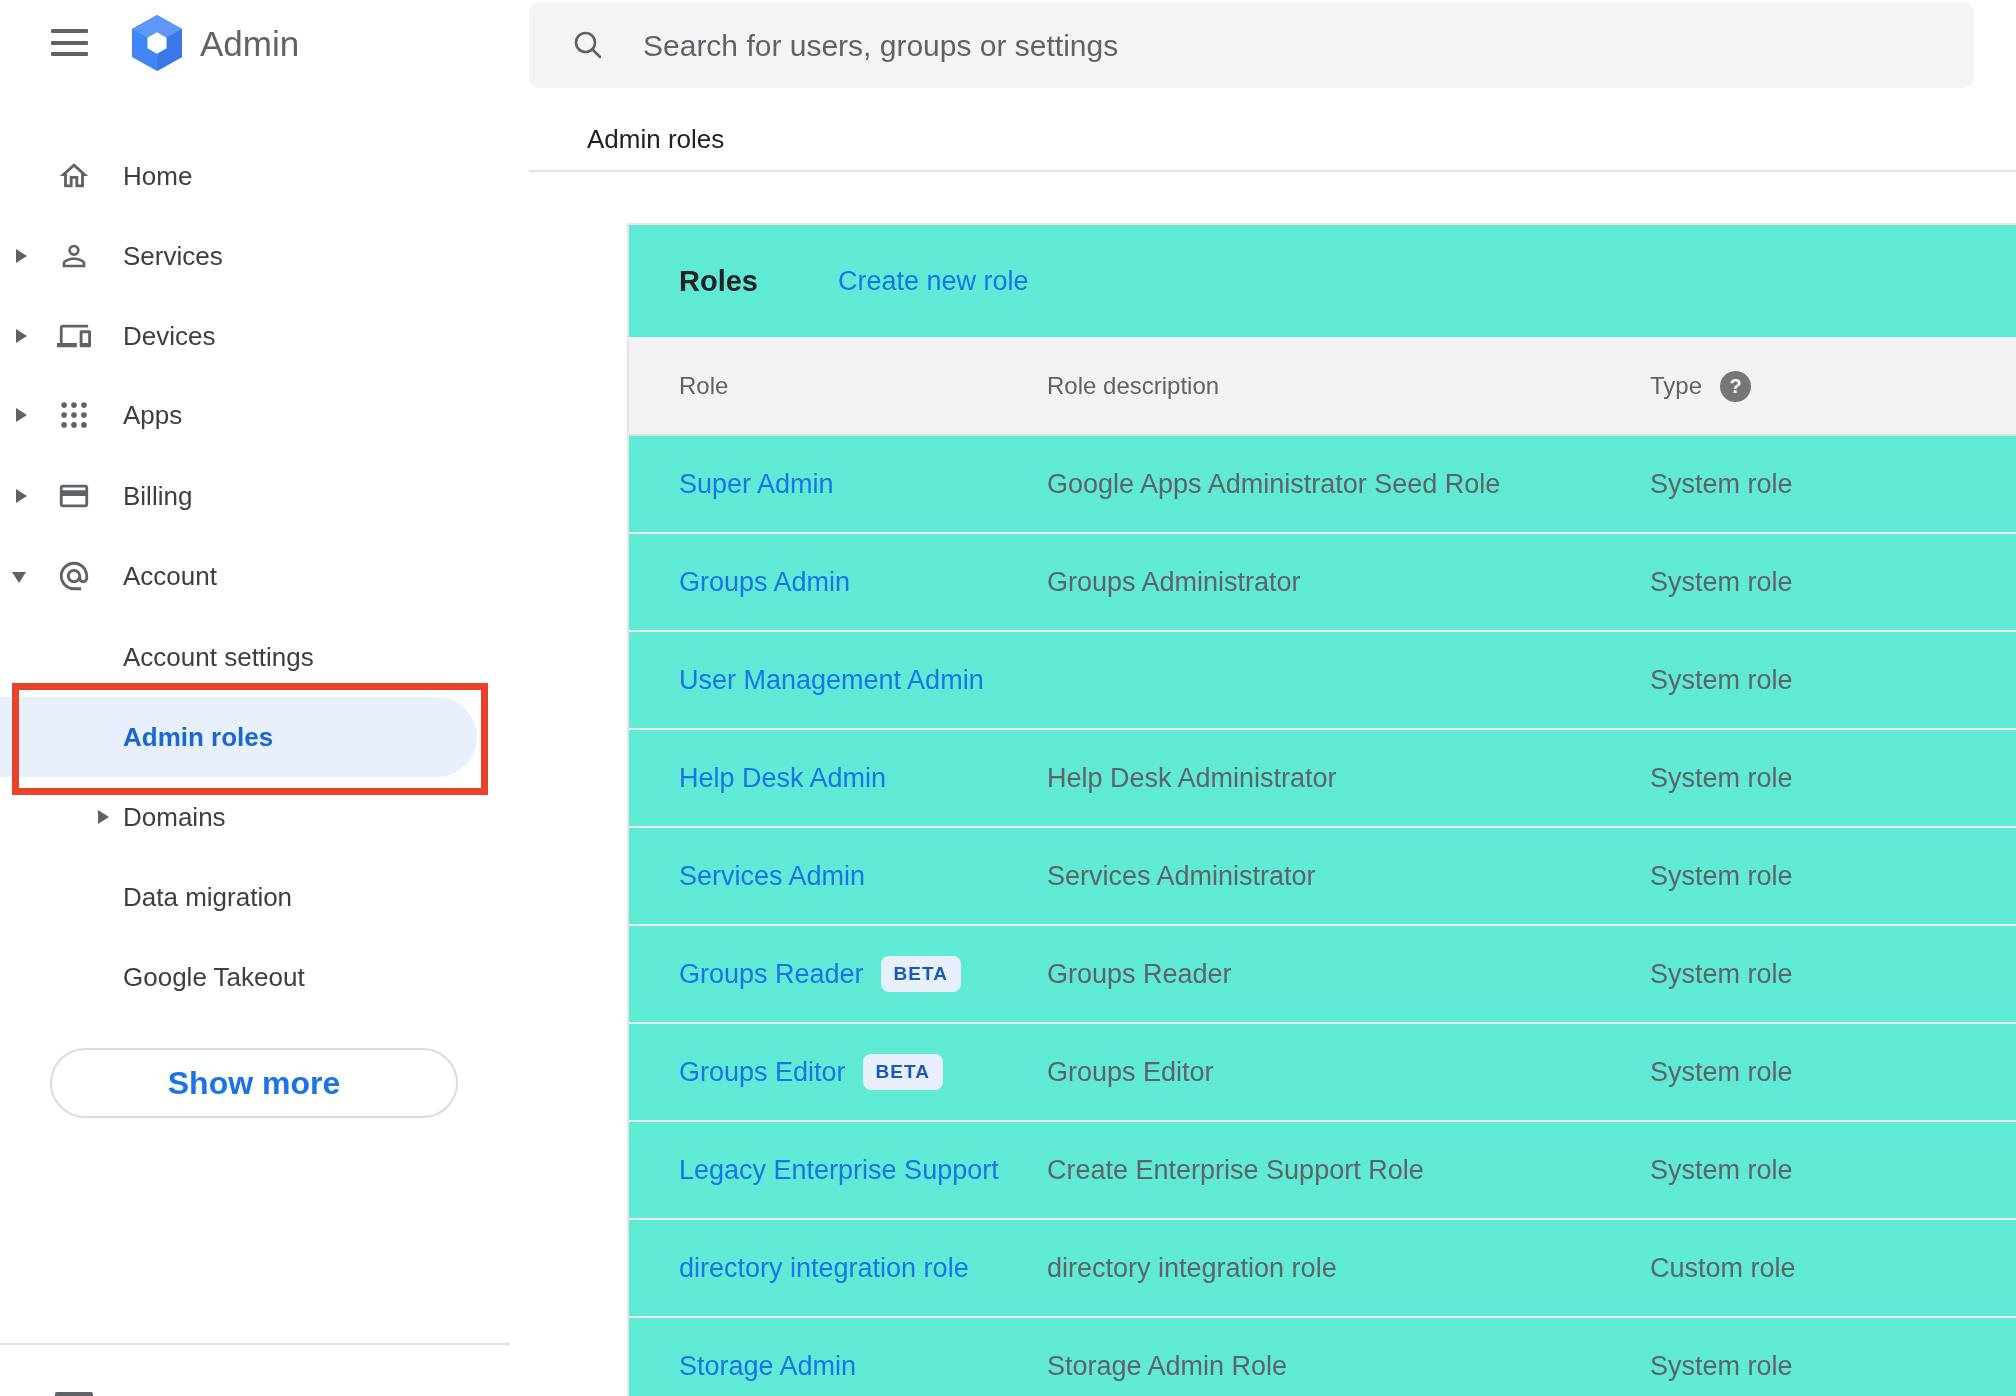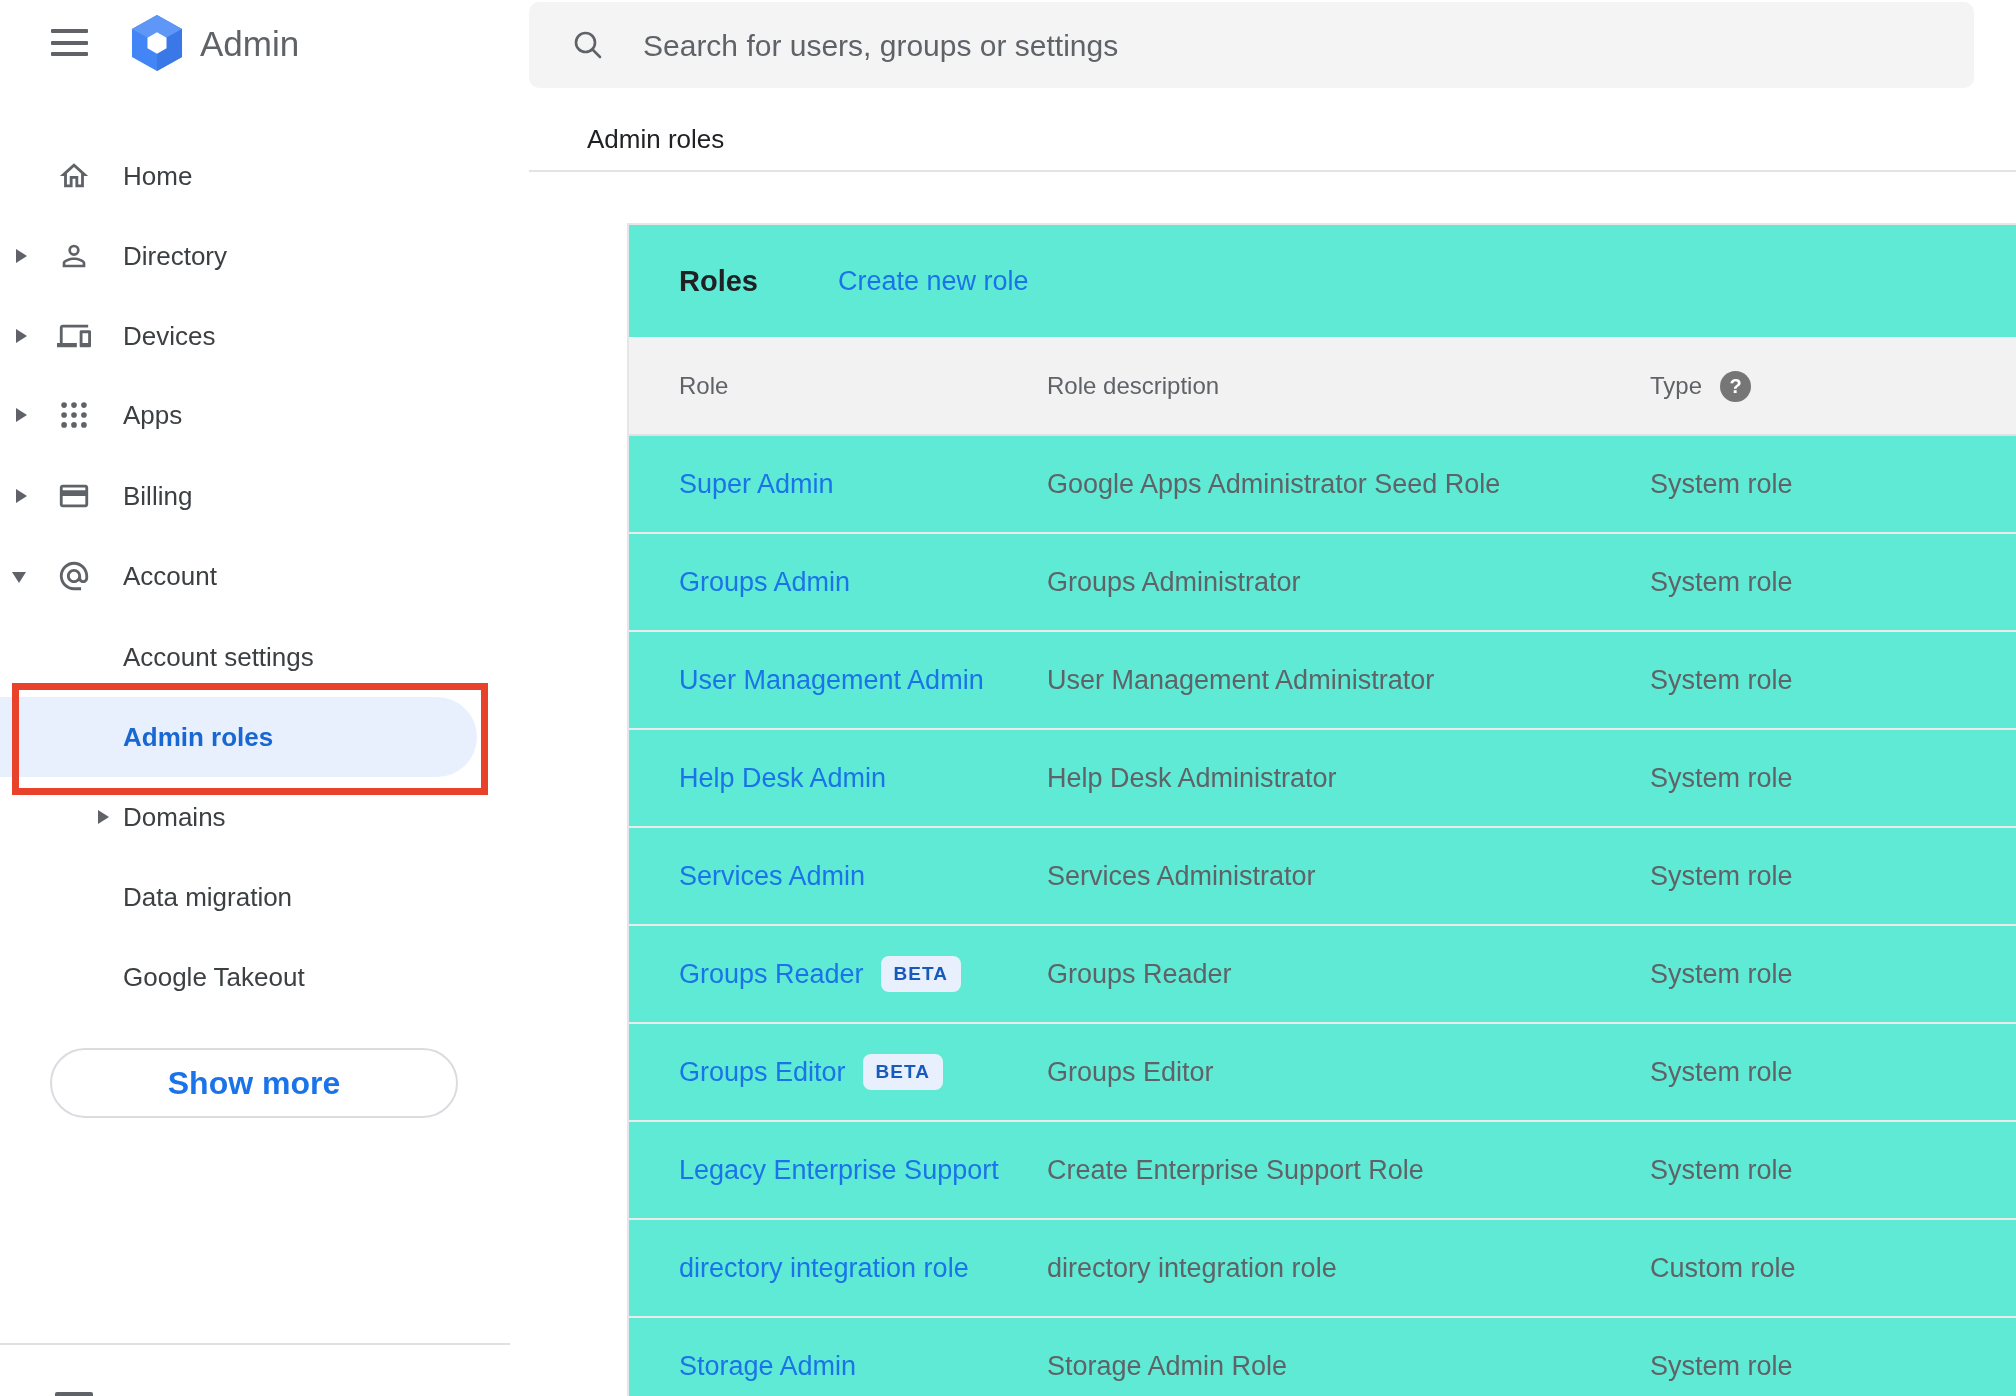--- a/index.html
+++ b/index.html
@@ -122,21 +122,21 @@
           </span>
     <span class="nav-label">Home</span>
   </div>
         <div class="nav-item" style="top: 216px;">
     <span class="caret right"></span>
     <span class="nav-icon">
             <svg viewBox="0 0 24 24">
               <path fill="currentColor" d="M12 5.9a2.1 2.1 0 1 1 0 4.2 2.1 2.1 0 0 1 0-4.2m0 9c2.97 0 6.1 1.46 6.1 2.1v1.1H5.9V17c0-.64 3.13-2.1 6.1-2.1M12 4a4 4 0 1 0 0 8 4 4 0 0 0 0-8zm0 9c-2.67 0-8 1.34-8 4v3h16v-3c0-2.66-5.33-4-8-4z"></path>
             </svg>
           </span>
-    <span class="nav-label">Directory</span>
+    <span class="nav-label">Services</span>
   </div>
         <div class="nav-item" style="top: 296px;">
     <span class="caret right"></span>
     <span class="nav-icon">
             <svg viewBox="0 0 24 24">
               <path fill="currentColor" d="M4 6h18V4H4c-1.1 0-2 .9-2 2v11H0v3h14v-3H4V6zm19 2h-6c-.55 0-1 .45-1 1v10c0 .55.45 1 1 1h6c.55 0 1-.45 1-1V9c0-.55-.45-1-1-1zm-1 9h-4v-7h4v7z"></path>
             </svg>
           </span>
     <span class="nav-label">Devices</span>
   </div>
@@ -239,21 +239,20 @@
 
     </span>
     <span class="c-desc">Groups Administrator</span>
     <span class="c-type">System role</span>
   </div>
           <div class="trow" style="top: 407px;">
     <span class="c-role">
       <a class="role-link">User Management Admin</a>
 
     </span>
-    <span class="c-desc">User Management Administrator</span>
     <span class="c-type">System role</span>
   </div>
           <div class="trow" style="top: 505px;">
     <span class="c-role">
       <a class="role-link">Help Desk Admin</a>
 
     </span>
     <span class="c-desc">Help Desk Administrator</span>
     <span class="c-type">System role</span>
   </div>

